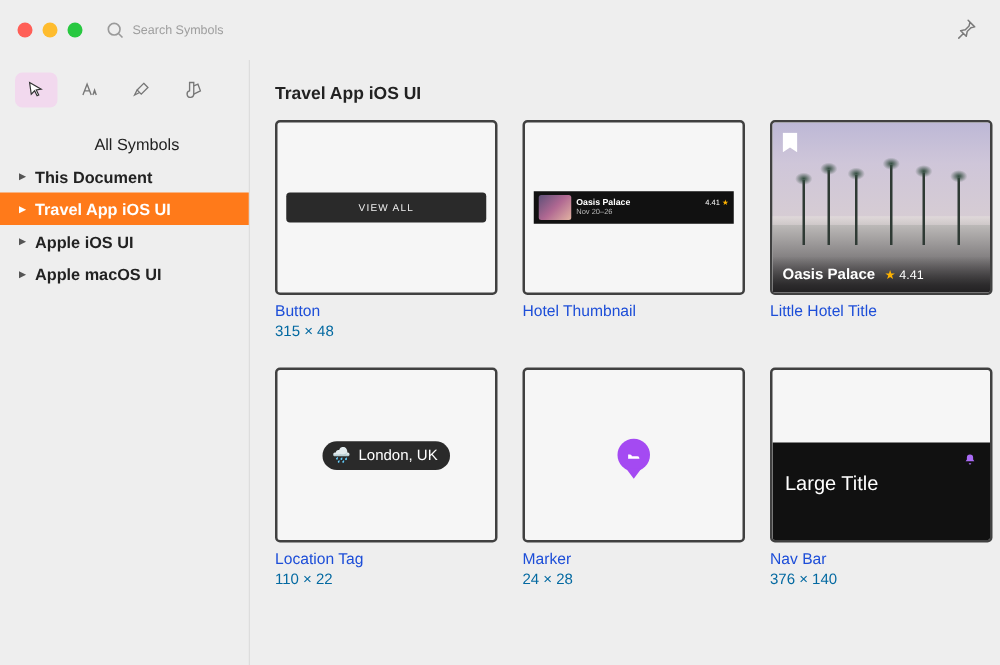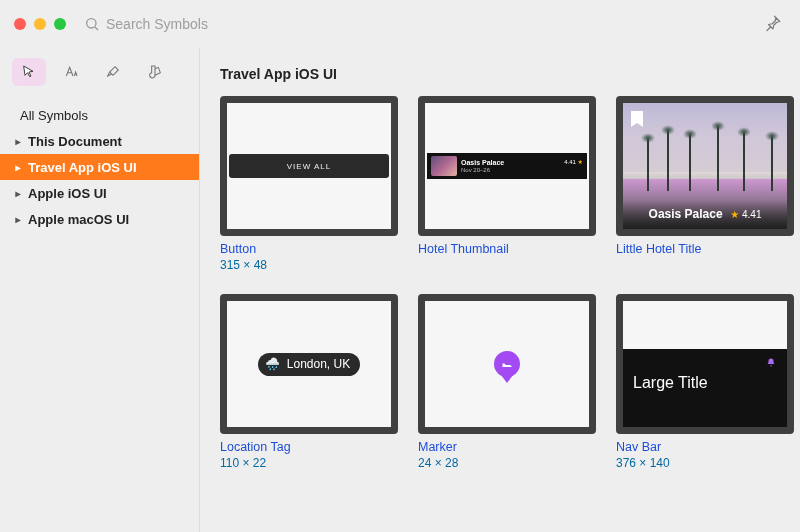--- a/index.html
+++ b/index.html
@@ -29,21 +29,21 @@
     align-items: center;
     margin-left: 18px;
     flex: 1;
     color: #9a9a9a;
   }
   .search-wrap svg { width: 16px; height: 16px; margin-right: 6px; }
   .search-input {
     border: none;
     background: transparent;
     outline: none;
-    font-size: 14px;
+    font-size: 10px;
     color: #c2410c;
     width: 200px;
   }
   .search-input::placeholder { color: #9e9e9e; }
   .pin-wrap { padding: 4px; color: #777; }
   .pin-wrap svg { width: 18px; height: 18px; }
 
   .body-area {
     display: flex;
     height: 484px;
@@ -75,21 +75,21 @@
     height: 26px;
     padding-left: 12px;
     font-size: 13px;
     color: #222;
     cursor: default;
   }
   .tree-item .chev {
     width: 12px; display: inline-flex; justify-content: center;
     color: #555; font-size: 10px; margin-right: 4px;
   }
-  .tree-item.no-chev { padding-left: 20px; }
+  .tree-item.no-chev { padding-left: 20px; justify-content: center; }
   .tree-item.selected {
     background: #ff7a1a;
     color: #fff;
     font-weight: 600;
   }
   .tree-item.selected .chev { color: #fff; }
   .tree-item.bold { font-weight: 600; }
 
   .main {
     flex: 1;
@@ -106,21 +106,21 @@
     display: grid;
     grid-template-columns: repeat(3, 178px);
     column-gap: 20px;
     row-gap: 22px;
   }
   .cell {}
   .preview {
     width: 178px;
     height: 140px;
     background: #f6f6f6;
-    border: 7px solid #404040;
+    border: 2px solid #404040;
     border-radius: 4px;
     display: flex;
     align-items: center;
     justify-content: center;
     overflow: hidden;
     position: relative;
   }
   .sym-name {
     color: #1d4ed8;
     font-size: 12.5px;
@@ -164,22 +164,21 @@
   .p-hotelthumb .rate {
     position: absolute; right: 4px; top: 5px;
     font-size: 6px; color: #fff;
   }
   .p-hotelthumb .rate .star { color: #ffb300; }
 
   
   .p-card {
     width: 178px; height: 100%;
     position: relative;
-    background: #d946ef;
-    text-align: center;
+    background: #a3a3a3;
   }
   .p-card .sky {
     position: absolute; top:0; left:0; right:0; height:60%;
     background: linear-gradient(180deg,#bdb8d6 0%, #cfc6d9 40%, #d7cdd3 100%);
   }
   .p-card .foreground {
     position: absolute; bottom:0; left:0; right:0; height:45%;
     background: linear-gradient(180deg, rgba(230,225,222,0.6), #545154 90%);
   }
   .p-card .palm {

